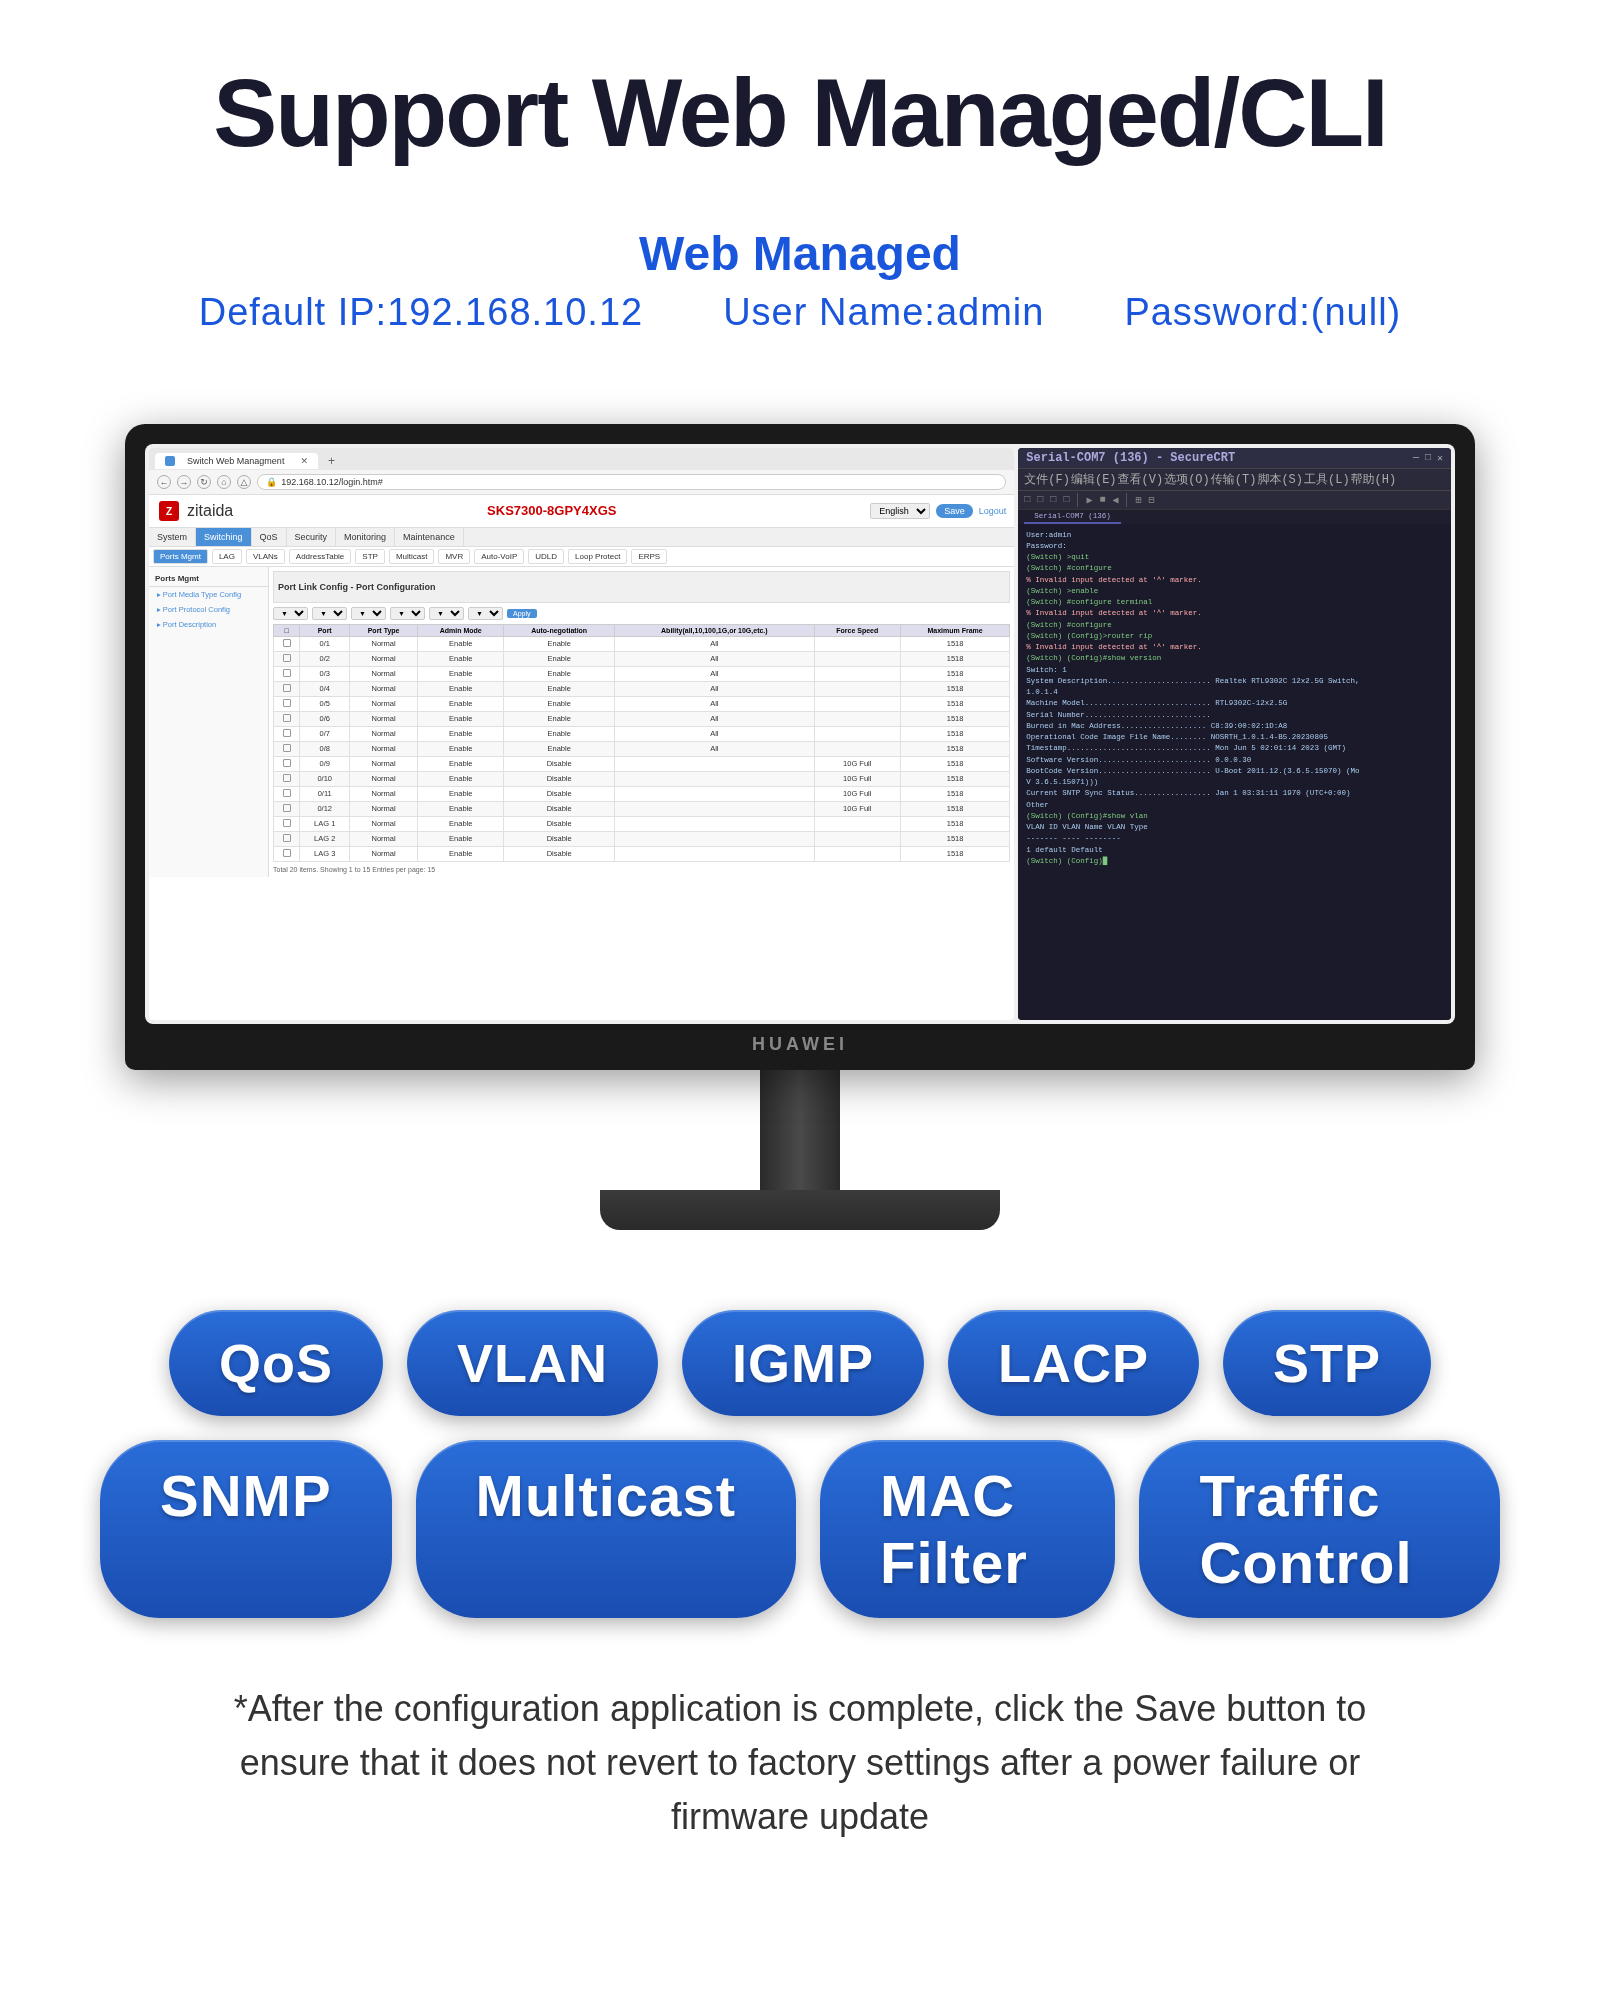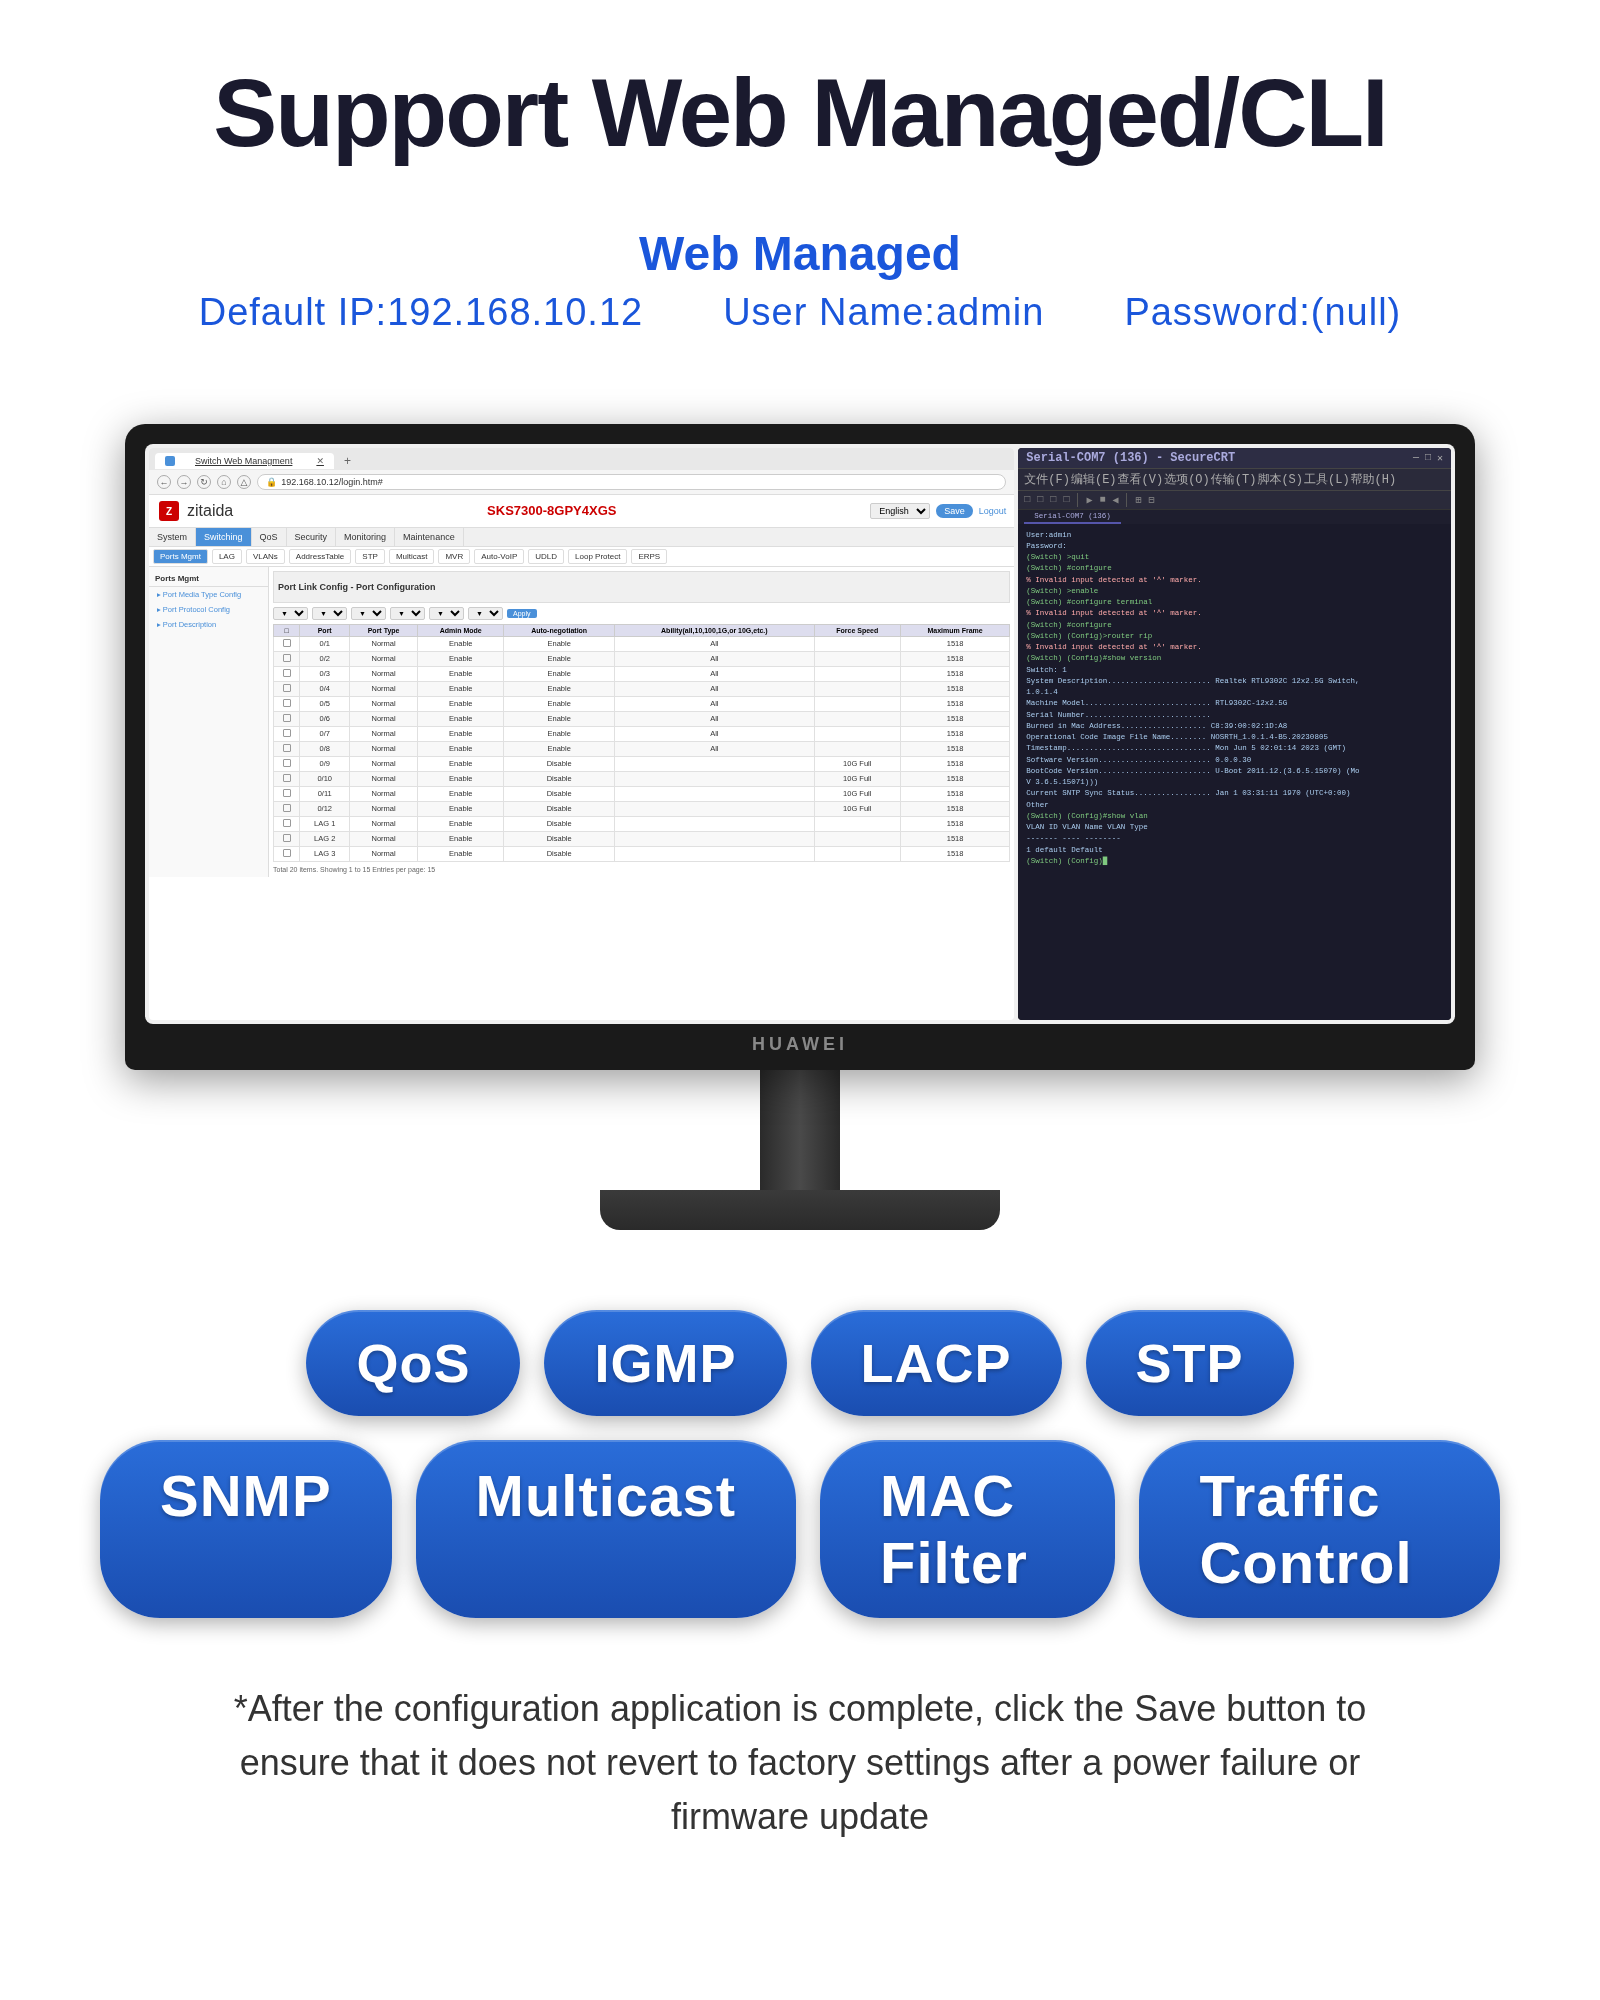--- a/index.html
+++ b/index.html
@@ -112,24 +112,23 @@
       font-size: 9px;
       gap: 4px;
     }
 
     .browser-tab {
       background: #fff;
       padding: 3px 10px;
       border-radius: 4px 4px 0 0;
       display: flex;
       align-items: center;
-      gap: 20px;
+      gap: 12px;
       font-size: 9px;
       color: #333;
-      text-decoration: underline;
     }
 
     .browser-tab-icon {
       width: 10px;
       height: 10px;
       background: #4a90d9;
       border-radius: 2px;
     }
 
     .browser-tab-plus {
@@ -853,20 +852,21 @@
     <div class="monitor-brand">HUAWEI</div>
   </div>
 
   <div class="monitor-stand-neck"></div>
   <div class="monitor-stand-base"></div>
 </div>
 
 <div class="badges-section">
   <div class="badges-row">
     <div class="badge">QoS</div>
+    <div class="badge">VLAN</div>
     <div class="badge">IGMP</div>
     <div class="badge">LACP</div>
     <div class="badge">STP</div>
   </div>
   <div class="badges-row">
     <div class="badge large">SNMP</div>
     <div class="badge large">Multicast</div>
     <div class="badge large">MAC Filter</div>
     <div class="badge large">Traffic Control</div>
   </div>

